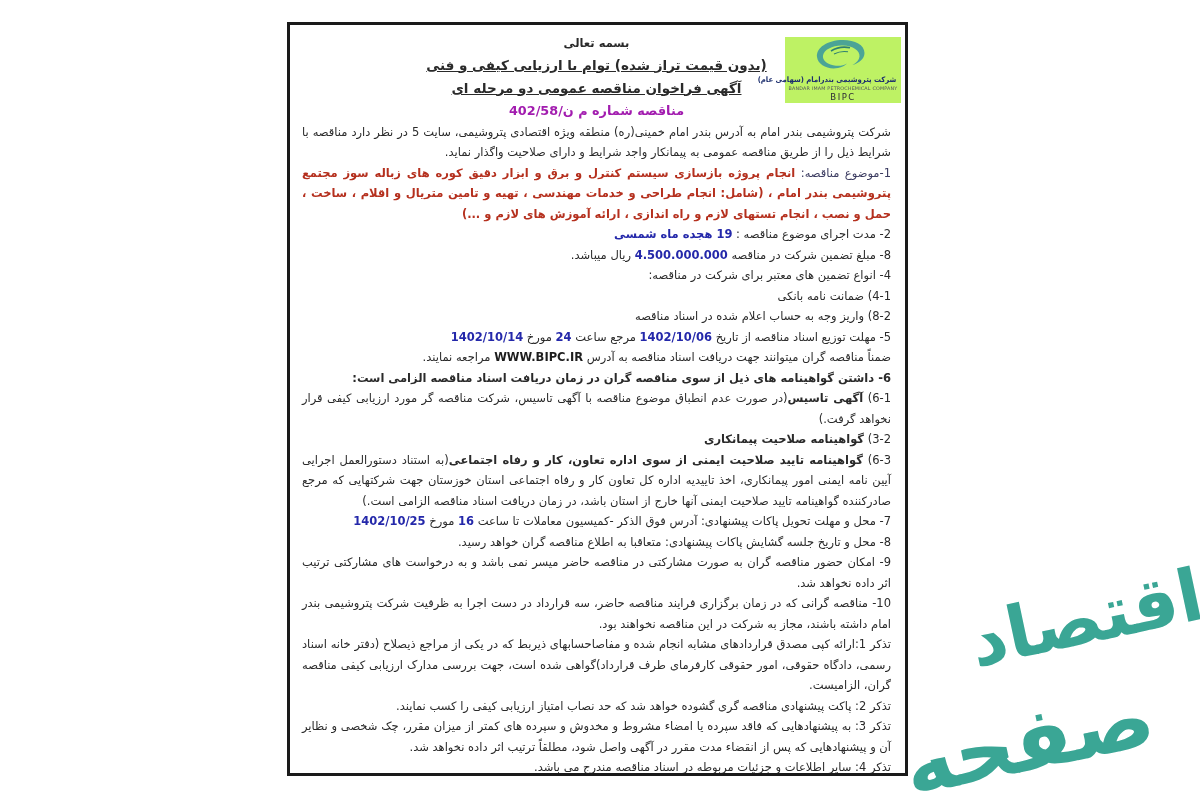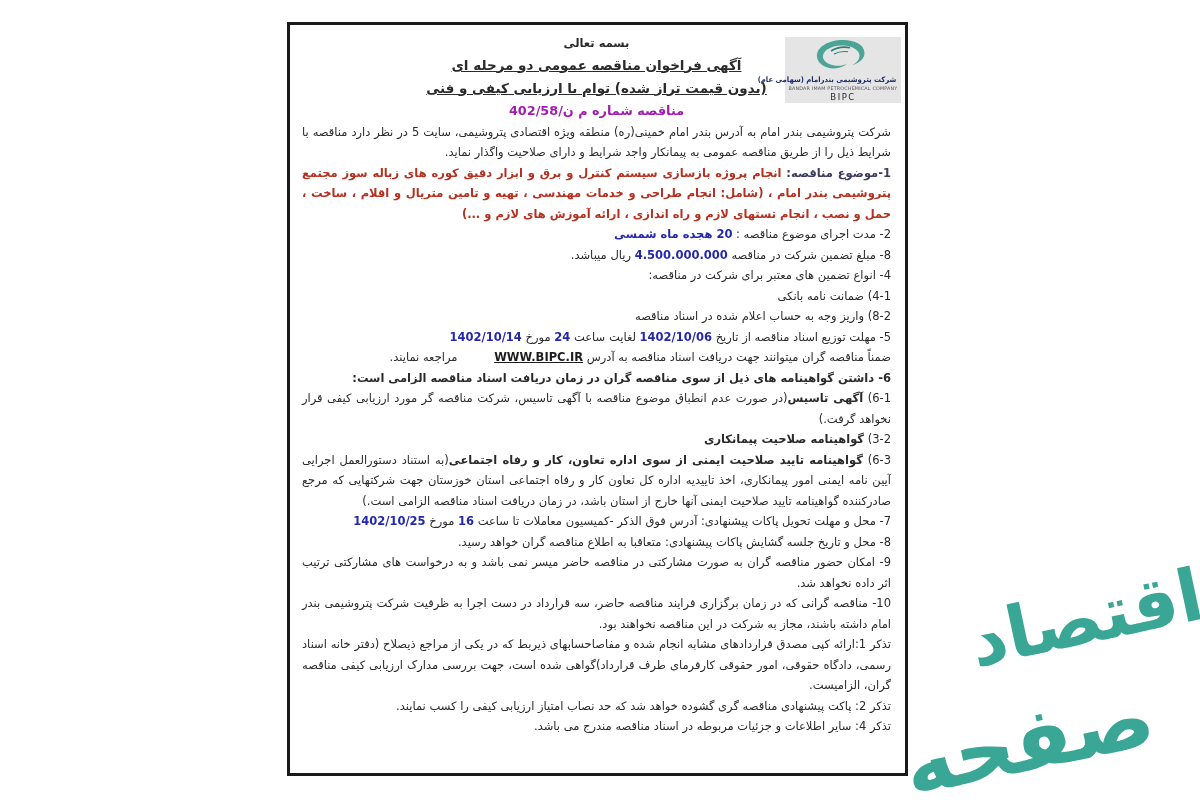--- a/index.html
+++ b/index.html
@@ -18,29 +18,29 @@
   .lines{position:relative;z-index:1;}
   .line{margin:0;font-size:11.5px;line-height:20.5px;text-align:right;color:#2a2a2a;}
   .center{text-align:center;}
   .just{text-align:justify;}
   .hdr{line-height:22px;}
 
   .seg-n{}
   .seg-b{font-weight:bold;margin-top:24px;}
   .seg-title{font-weight:bold;font-size:13.5px;text-decoration:underline;}
   .seg-bluetitle{color:#a21caf;font-weight:bold;font-size:12.8px;}
-  .seg-navy{color:#3b3b60;font-weight:bold;}
+  .seg-navy{color:#3b3b60;font-weight:normal;}
   .seg-red{color:#b5301e;font-weight:bold;}
   .seg-blue{color:#2428aa;font-weight:bold;}
-  .seg-link{font-weight:bold;text-decoration:underline;color:#1d1d1d;margin-left:33px;}
+  .seg-link{font-weight:bold;color:#1d1d1d;}
 
   
   .logo{
     position:absolute;top:12px;right:4px;width:116px;text-align:center;
-    z-index:2;background:#e5e5e5;
+    z-index:2;background:#bef264;
   }
   .logo svg{display:block;margin:0 auto;}
   .logo-fa{font-size:7.5px;font-weight:bold;color:#1d2f6e;white-space:nowrap;
     transform:scaleX(0.92);transform-origin:center;line-height:10px;}
   .logo-en{font-size:4.8px;color:#50505c;letter-spacing:0.2px;white-space:nowrap;line-height:7px;}
   .logo-abbr{font-size:8.5px;font-weight:normal;color:#2c2c34;letter-spacing:1.5px;line-height:11px;}
 
   
   .watermark{
     position:absolute;right:-6px;bottom:-6px;width:300px;height:220px;
@@ -63,42 +63,43 @@
         <path d="M21 14 q9 -5.5 19 -3.2" stroke="#2e7f72" stroke-width="1.6" fill="none"></path>
         <path d="M24 17 q7 -3.5 14 -2.2" stroke="#2e7f72" stroke-width="1.1" fill="none"></path>
       </svg>
       <div class="logo-fa">شرکت پتروشیمی بندرامام (سهامی عام)</div>
       <div class="logo-en">BANDAR IMAM PETROCHEMICAL COMPANY</div>
       <div class="logo-abbr">BIPC</div>
     </div>
 
     <div class="lines">
         <p class="line center"><span class="seg-b">بسمه تعالی</span></p>
+        <p class="line center hdr"><span class="seg-title">(بدون قیمت تراز شده) توام با ارزیابی کیفی و فنی</span></p>
         <p class="line center hdr"><span class="seg-title">آگهی فراخوان مناقصه عمومی دو مرحله ای</span></p>
-        <p class="line center hdr"><span class="seg-title">(بدون قیمت تراز شده) توام با ارزیابی کیفی و فنی</span></p>
         <p class="line center hdr"><span class="seg-bluetitle">مناقصه شماره م ن/402/58</span></p>
         <p class="line just"><span class="seg-n">شرکت پتروشیمی بندر امام به آدرس بندر امام خمینی(ره) منطقه ویژه اقتصادی پتروشیمی، سایت 5 در نظر دارد مناقصه با شرایط ذیل را از طریق مناقصه عمومی به پیمانکار واجد شرایط و دارای صلاحیت واگذار نماید.</span></p>
         <p class="line just"><span class="seg-navy">1-موضوع مناقصه: </span><span class="seg-red">انجام پروژه بازسازی سیستم کنترل و برق و ابزار دقیق کوره های زباله سوز مجتمع پتروشیمی بندر امام ، (شامل: انجام طراحی و خدمات مهندسی ، تهیه و تامین متریال و اقلام ، ساخت ، حمل و نصب ، انجام تستهای لازم و راه اندازی ، ارائه آموزش های لازم و ...)</span></p>
-        <p class="line"><span class="seg-n">2- مدت اجرای موضوع مناقصه : </span><span class="seg-blue">20 هجده ماه شمسی</span></p>
+        <p class="line"><span class="seg-n">2- مدت اجرای موضوع مناقصه : </span><span class="seg-blue">19 هجده ماه شمسی</span></p>
         <p class="line"><span class="seg-n">8- مبلغ تضمین شرکت در مناقصه </span><span class="seg-blue">4.500.000.000</span><span class="seg-n"> ریال میباشد.</span></p>
         <p class="line"><span class="seg-n">4- انواع تضمین های معتبر برای شرکت در مناقصه:</span></p>
         <p class="line"><span class="seg-n">4-1) ضمانت نامه بانکی</span></p>
         <p class="line"><span class="seg-n">8-2) واریز وجه به حساب اعلام شده در اسناد مناقصه</span></p>
-        <p class="line"><span class="seg-n">5- مهلت توزیع اسناد مناقصه از تاریخ </span><span class="seg-blue">1402/10/06</span><span class="seg-n"> لغایت ساعت </span><span class="seg-blue">24</span><span class="seg-n"> مورخ </span><span class="seg-blue">1402/10/14</span></p>
+        <p class="line"><span class="seg-n">5- مهلت توزیع اسناد مناقصه از تاریخ </span><span class="seg-blue">1402/10/06</span><span class="seg-n"> مرجع ساعت </span><span class="seg-blue">24</span><span class="seg-n"> مورخ </span><span class="seg-blue">1402/10/14</span></p>
         <p class="line"><span class="seg-n">ضمناً مناقصه گران میتوانند جهت دریافت اسناد مناقصه به آدرس </span><span class="seg-link">WWW.BIPC.IR</span><span class="seg-n"> مراجعه نمایند.</span></p>
         <p class="line"><span class="seg-b">6- داشتن گواهینامه های ذیل از سوی مناقصه گران در زمان دریافت اسناد مناقصه الزامی است:</span></p>
         <p class="line just"><span class="seg-n">6-1) </span><span class="seg-b">آگهی تاسیس</span><span class="seg-n">(در صورت عدم انطباق موضوع مناقصه با آگهی تاسیس، شرکت مناقصه گر مورد ارزیابی کیفی قرار نخواهد گرفت.)</span></p>
         <p class="line"><span class="seg-n">3-2) </span><span class="seg-b">گواهینامه صلاحیت پیمانکاری</span></p>
         <p class="line just"><span class="seg-n">6-3) </span><span class="seg-b">گواهینامه تایید صلاحیت ایمنی از سوی اداره تعاون، کار و رفاه اجتماعی</span><span class="seg-n">(به استناد دستورالعمل اجرایی آیین نامه ایمنی امور پیمانکاری، اخذ تاییدیه اداره کل تعاون کار و رفاه اجتماعی استان خوزستان جهت شرکتهایی که مرجع صادرکننده گواهینامه تایید صلاحیت ایمنی آنها خارج از استان باشد، در زمان دریافت اسناد مناقصه الزامی است.)</span></p>
         <p class="line"><span class="seg-n">7- محل و مهلت تحویل پاکات پیشنهادی: آدرس فوق الذکر -کمیسیون معاملات تا ساعت </span><span class="seg-blue">16</span><span class="seg-n"> مورخ </span><span class="seg-blue">1402/10/25</span></p>
         <p class="line"><span class="seg-n">8- محل و تاریخ جلسه گشایش پاکات پیشنهادی: متعاقبا به اطلاع مناقصه گران خواهد رسید.</span></p>
         <p class="line just"><span class="seg-n">9- امکان حضور مناقصه گران به صورت مشارکتی در مناقصه حاضر میسر نمی باشد و به درخواست های مشارکتی ترتیب اثر داده نخواهد شد.</span></p>
         <p class="line just"><span class="seg-n">10- مناقصه گرانی که در زمان برگزاری فرایند مناقصه حاضر، سه قرارداد در دست اجرا به ظرفیت شرکت پتروشیمی بندر امام داشته باشند، مجاز به شرکت در این مناقصه نخواهند بود.</span></p>
         <p class="line just"><span class="seg-n">تذکر 1:ارائه کپی مصدق قراردادهای مشابه انجام شده و مفاصاحسابهای ذیربط که در یکی از مراجع ذیصلاح (دفتر خانه اسناد رسمی، دادگاه حقوقی، امور حقوقی کارفرمای طرف قرارداد)گواهی شده است، جهت بررسی مدارک ارزیابی کیفی مناقصه گران، الزامیست.</span></p>
         <p class="line"><span class="seg-n">تذکر 2: پاکت پیشنهادی مناقصه گری گشوده خواهد شد که حد نصاب امتیاز ارزیابی کیفی را کسب نمایند.</span></p>
+        <p class="line just"><span class="seg-n">تذکر 3: به پیشنهادهایی که فاقد سپرده یا امضاء مشروط و مخدوش و سپرده های کمتر از میزان مقرر، چک شخصی و نظایر آن و پیشنهادهایی که پس از انقضاء مدت مقرر در آگهی واصل شود، مطلقاً ترتیب اثر داده نخواهد شد.</span></p>
         <p class="line"><span class="seg-n">تذکر 4: سایر اطلاعات و جزئیات مربوطه در اسناد مناقصه مندرج می باشد.</span></p>
       </div>
   </div>
 
   <div class="watermark" style="color: rgb(58, 166, 149);">
     <span class="wm2">اقتصاد</span>
     <span class="wm1">صفحه</span>
   </div>
 
 </div>

